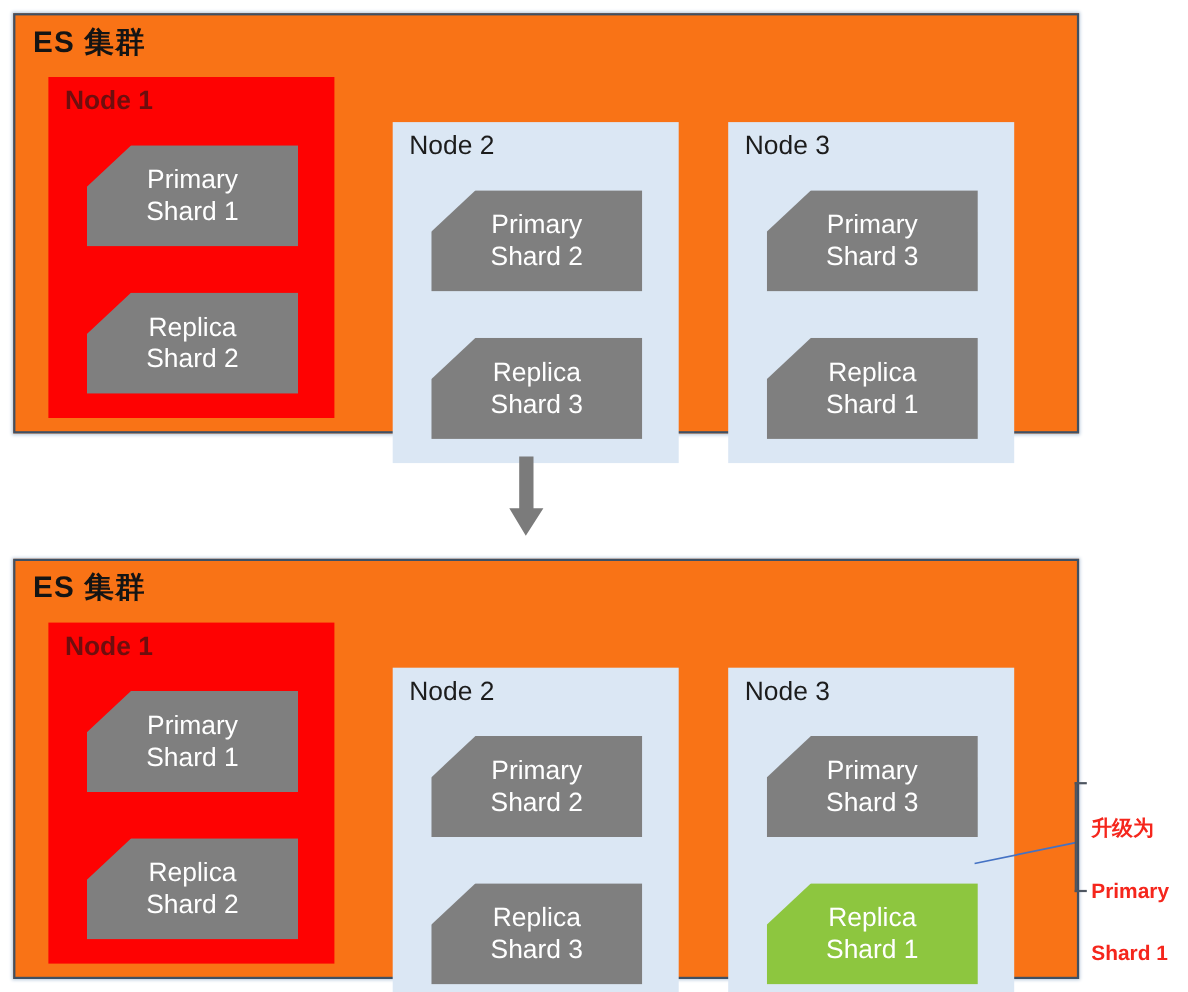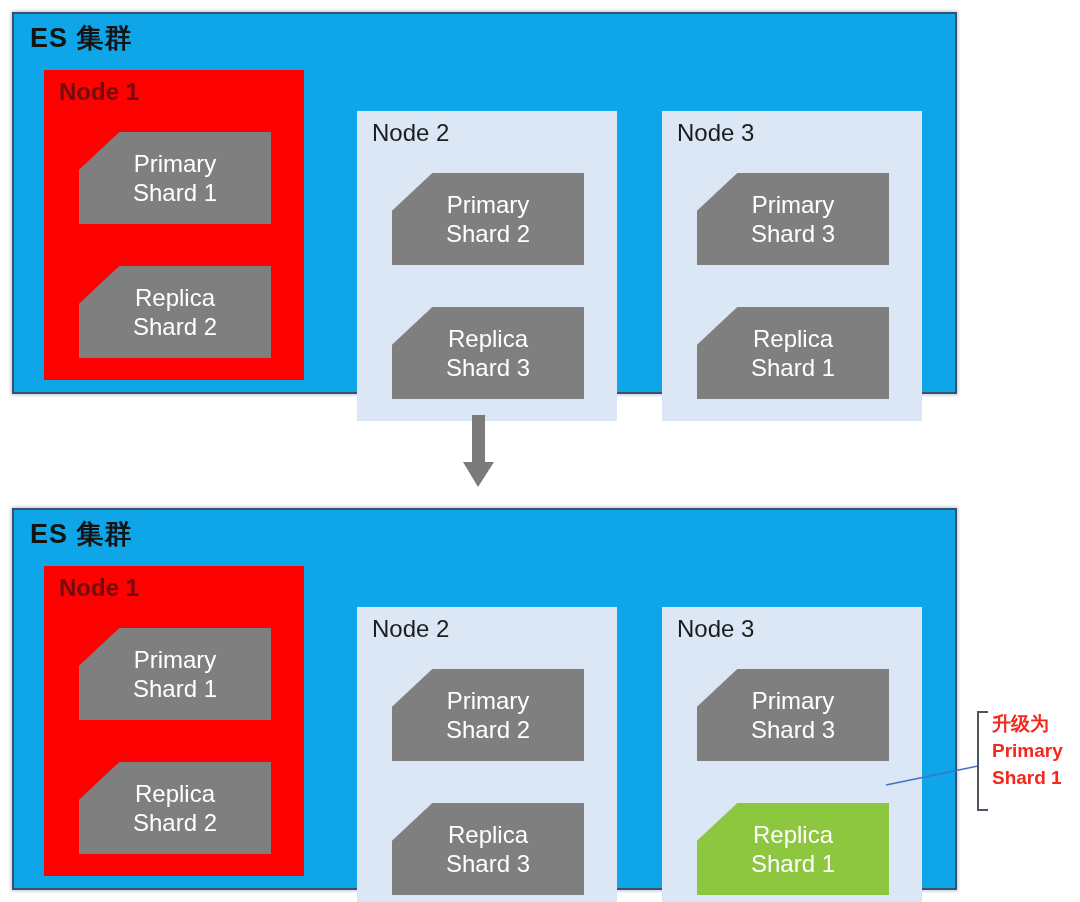--- a/index.html
+++ b/index.html
@@ -2,22 +2,23 @@
 <html><head>
 <meta charset="utf-8">
 <style>
   html,body{margin:0;padding:0;}
   body{
     width:1080px;height:902px;position:relative;background:#ffffff;
     font-family:"Liberation Sans","DejaVu Sans",sans-serif;overflow:hidden;
   }
   .panel{
     position:absolute;left:12px;width:941px;height:378px;
-    background:#0ea5e9;border:2px solid #3e5065;
+    background:#f97316;border:2px solid #3e5065;
     box-shadow:0 0 3px 1px #b7c9dd;
+    padding-left:24px;
   }
   .panel-top{top:12px;}
   .panel-bottom{top:508px;}
   .panel-title{
     position:absolute;left:16px;top:6px;
     font-size:27px;font-weight:600;color:#141414;letter-spacing:1px;
   }
   .node{
     position:absolute;top:56px;width:260px;height:310px;
   }
@@ -42,21 +43,21 @@
     position:absolute;left:0;top:0;width:1080px;height:902px;pointer-events:none;
   }
   .bracket{
     position:absolute;left:977px;top:711px;width:9px;height:96px;
     border-left:2px solid #4d5560;border-top:2px solid #4d5560;border-bottom:2px solid #4d5560;
   }
   .annotation-text{
     position:absolute;left:992px;top:710px;width:86px;
     color:#f5261c;font-size:19px;line-height:27px;font-weight:600;
   }
-  .annotation-text div{white-space:nowrap;}
+  .annotation-text div{white-space:nowrap;margin-top:30px;}
   .watermark{
     position:absolute;left:1006px;top:862px;
     font-size:24px;font-weight:700;color:#c8a262;letter-spacing:1px;white-space:nowrap;margin-top:47px;
   }
 </style>
 </head>
 <body>
 
 <div class="panel panel-top">
   <div class="panel-title">ES 集群</div>

